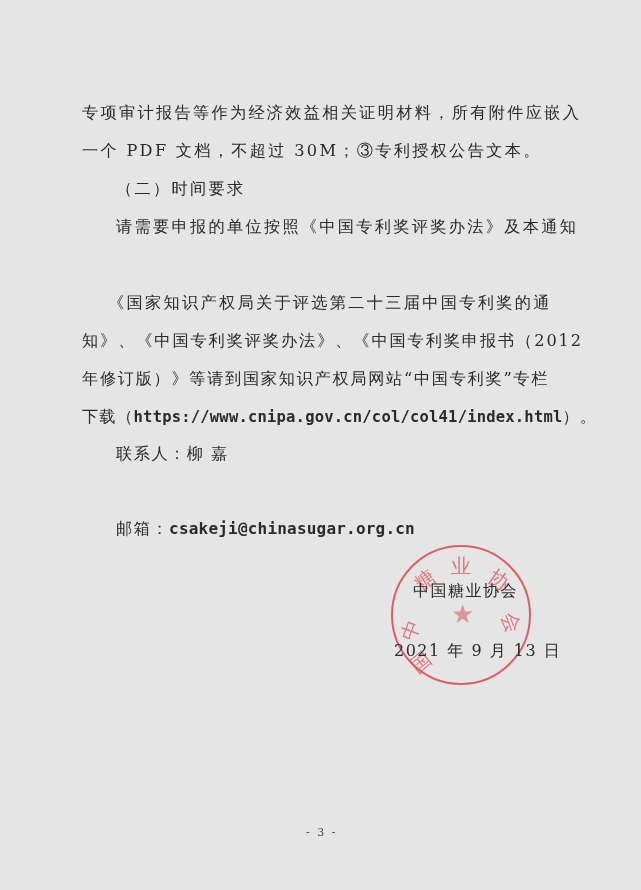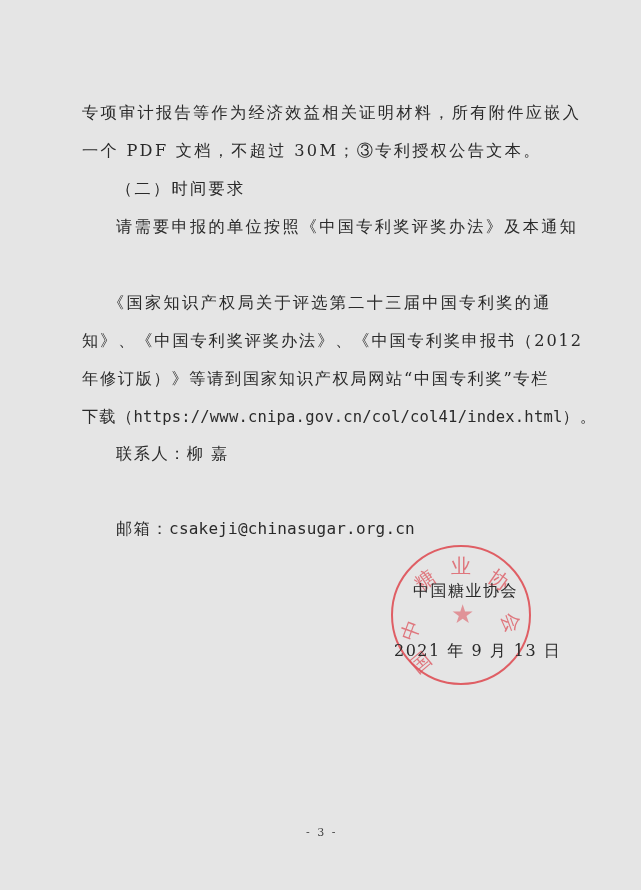--- a/index.html
+++ b/index.html
@@ -6,21 +6,21 @@
     body {
       width: 641px; height: 890px; background: #ffffff; position: relative; overflow: hidden;
       font-family: "DejaVu Serif", "Liberation Serif", serif; color: #2a2a2a;
     }
     .page { position: absolute; left: 0; top: 0; width: 641px; height: 890px; background: #e5e5e5; }
     .line {
       position: absolute; left: 82px; font-size: 16.2px; letter-spacing: 2.3px; white-space: nowrap;
       line-height: 20px;
     }
     .ind { left: 116px; }
-    .mono { font-family: "DejaVu Sans Mono", "Liberation Mono", monospace; letter-spacing: 0.2px; font-size: 15.5px; }
+    .mono { font-family: "DejaVu Sans Mono", "Liberation Mono", monospace; letter-spacing: 0.2px; font-size: 15.5px; font-weight: bold; }
     .contact { left: 116px; letter-spacing: 1.5px; }
     .seal {
       position: absolute; left: 391px; top: 545px; width: 140px; height: 140px; border-radius: 50%;
       border: 2.5px solid rgba(222, 70, 78, 0.85); box-sizing: border-box;
     }
     .seal-char {
       position: absolute; color: rgba(220, 80, 90, 0.75); font-size: 20px; font-family: "DejaVu Serif", serif;
     }
     .seal-star {
       position: absolute; left: 58px; top: 52px; color: rgba(220, 80, 90, 0.55); font-size: 26px;

